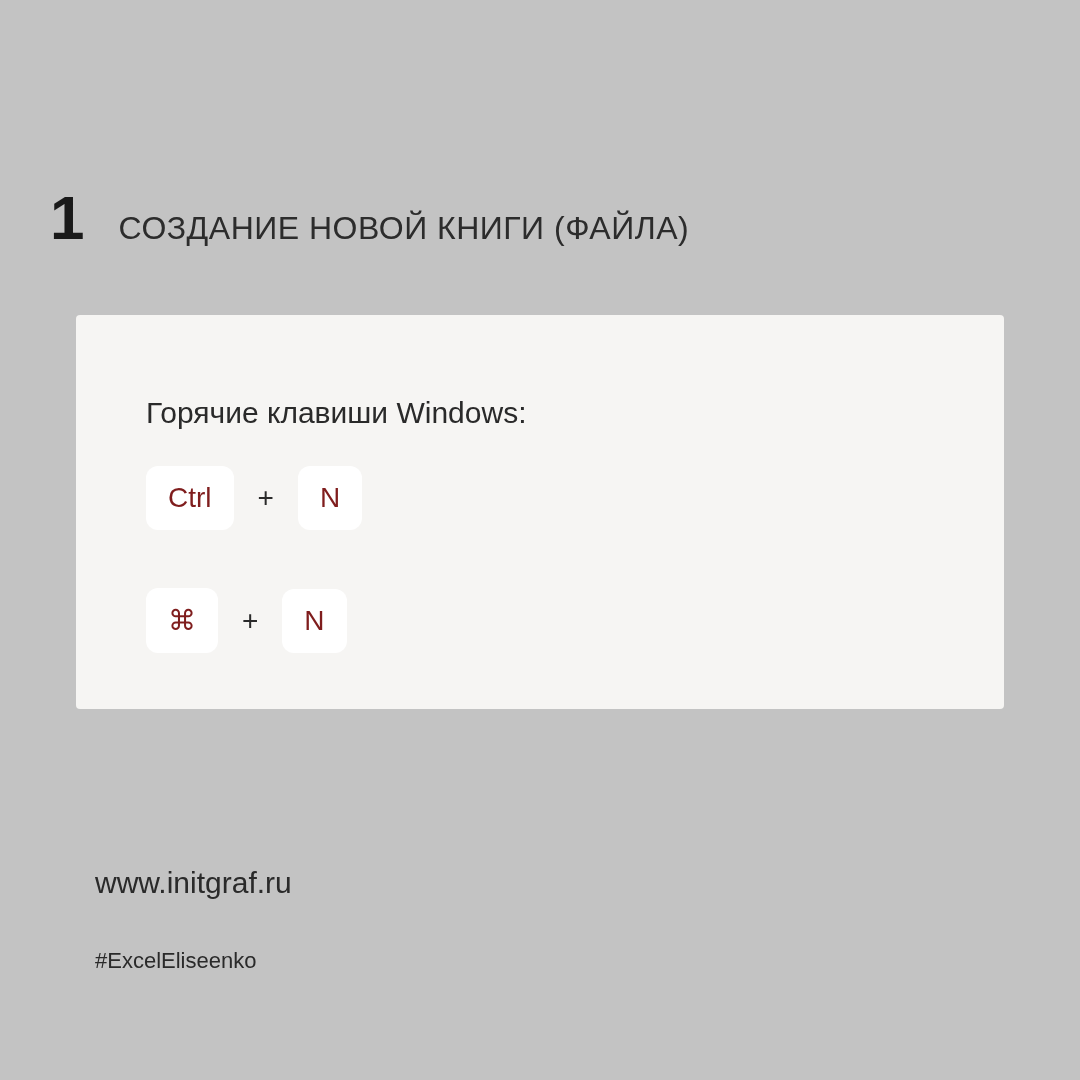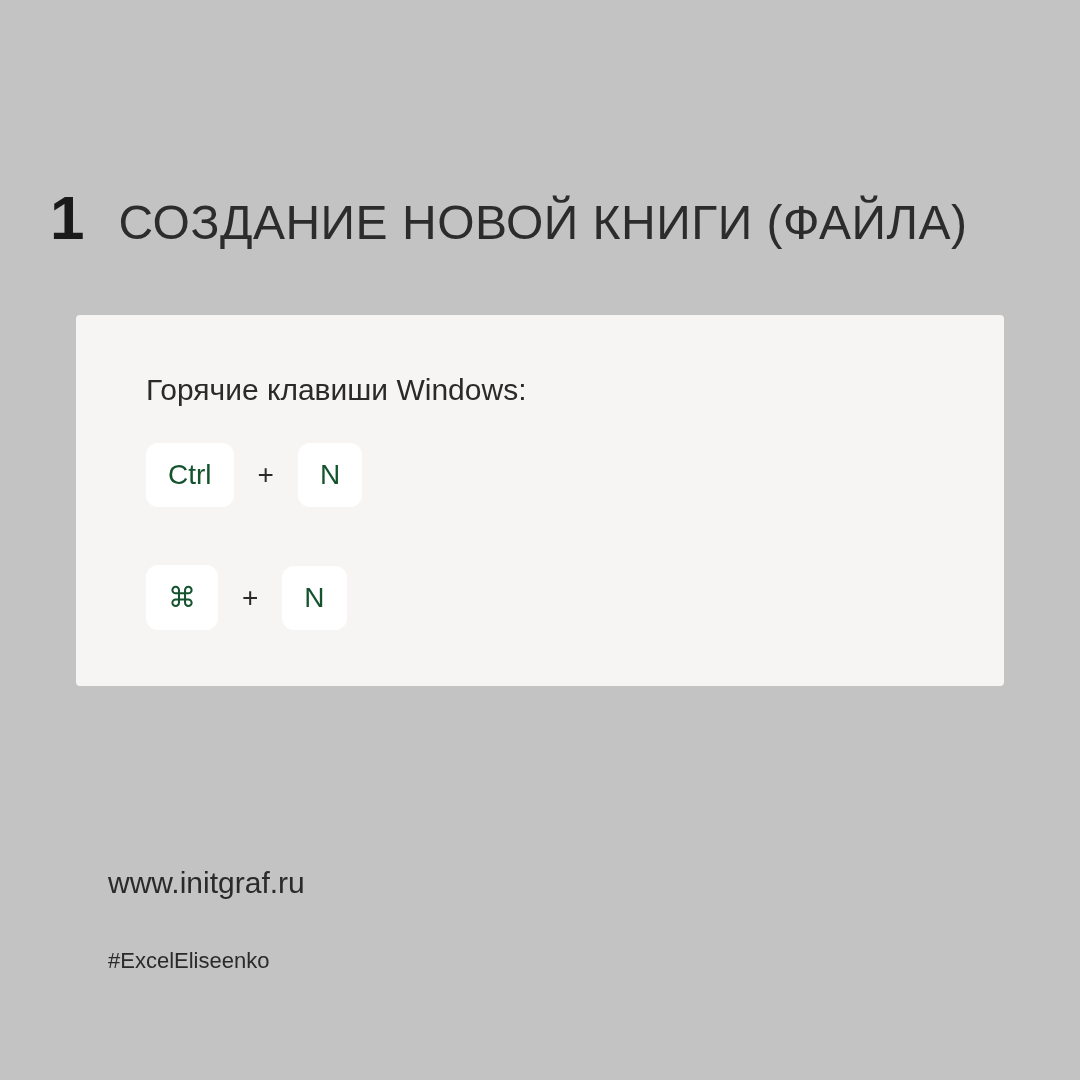--- a/index.html
+++ b/index.html
@@ -22,65 +22,66 @@
       padding: 182px 0 0 50px;
     }
     .step-number {
       font-size: 62px;
       font-weight: bold;
       font-family: "Arial Black", Arial, sans-serif;
       color: #1a1a1a;
       letter-spacing: -2px;
     }
     .title {
-      font-size: 48px;
+      font-size: 32px;
       font-weight: 400;
       color: #2c2c2c;
       letter-spacing: 0.5px;
     }
     .card {
       background: #f6f5f3;
       margin: 62px 76px 0 76px;
       padding: 58px 60px 56px 70px;
       border-radius: 4px;
     }
     .shortcut-block {
       margin-bottom: 58px;
+      margin-top: 23px;
     }
     .shortcut-block:last-child {
       margin-bottom: 0;
     }
     .shortcut-label {
       font-size: 30px;
       color: #2a2a2a;
       margin-bottom: 36px;
       font-weight: 400;
     }
     .keys-row {
       display: flex;
       align-items: center;
       gap: 24px;
     }
     .key {
       background: #ffffff;
       border-radius: 12px;
       padding: 16px 22px;
       font-size: 28px;
-      color: #14532d;
+      color: #7f1d1d;
       min-width: 62px;
       font-weight: 400;
     }
     .plus {
       font-size: 28px;
       color: #2a2a2a;
       font-weight: 400;
     }
     .footer {
       position: absolute;
-      left: 108px;
+      left: 95px;
       top: 866px;
     }
     .website {
       font-size: 30px;
       color: #2a2a2a;
       margin-bottom: 14px;
       font-weight: 400;
     }
     .hashtag {
       font-size: 22px;

